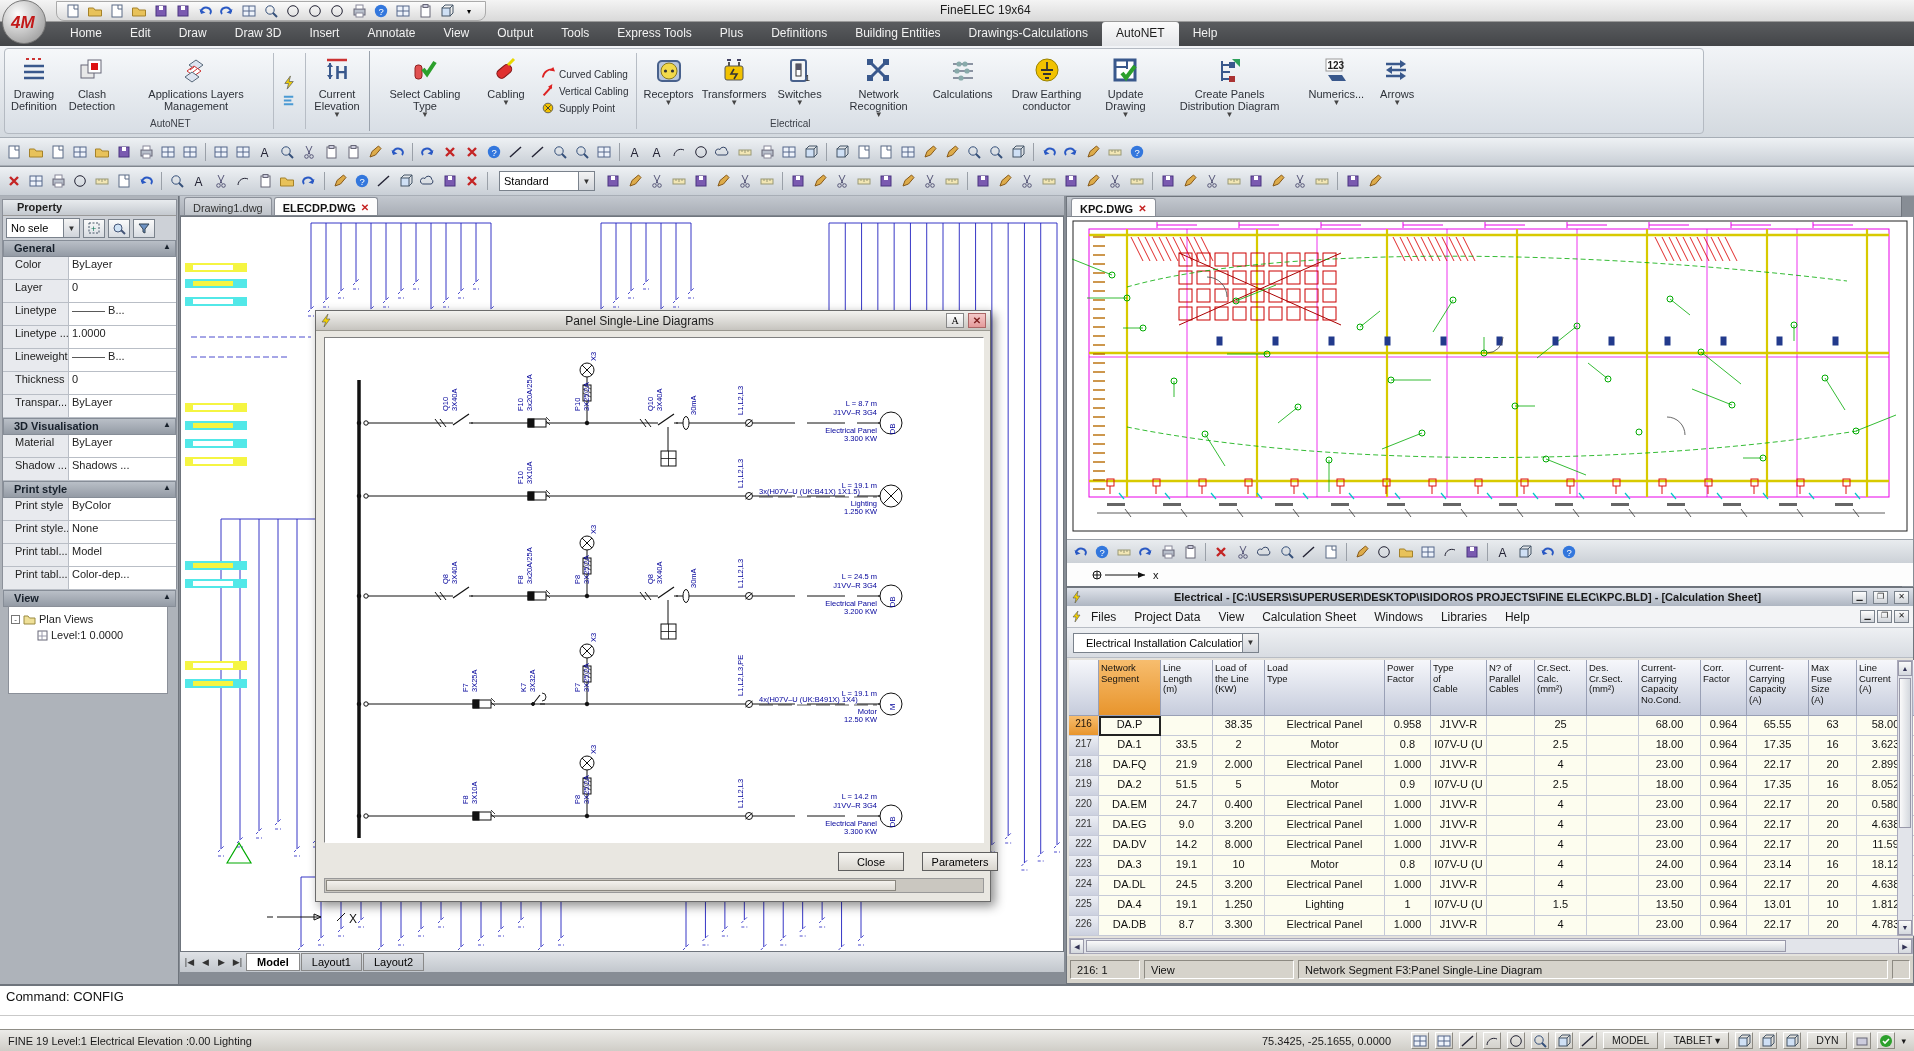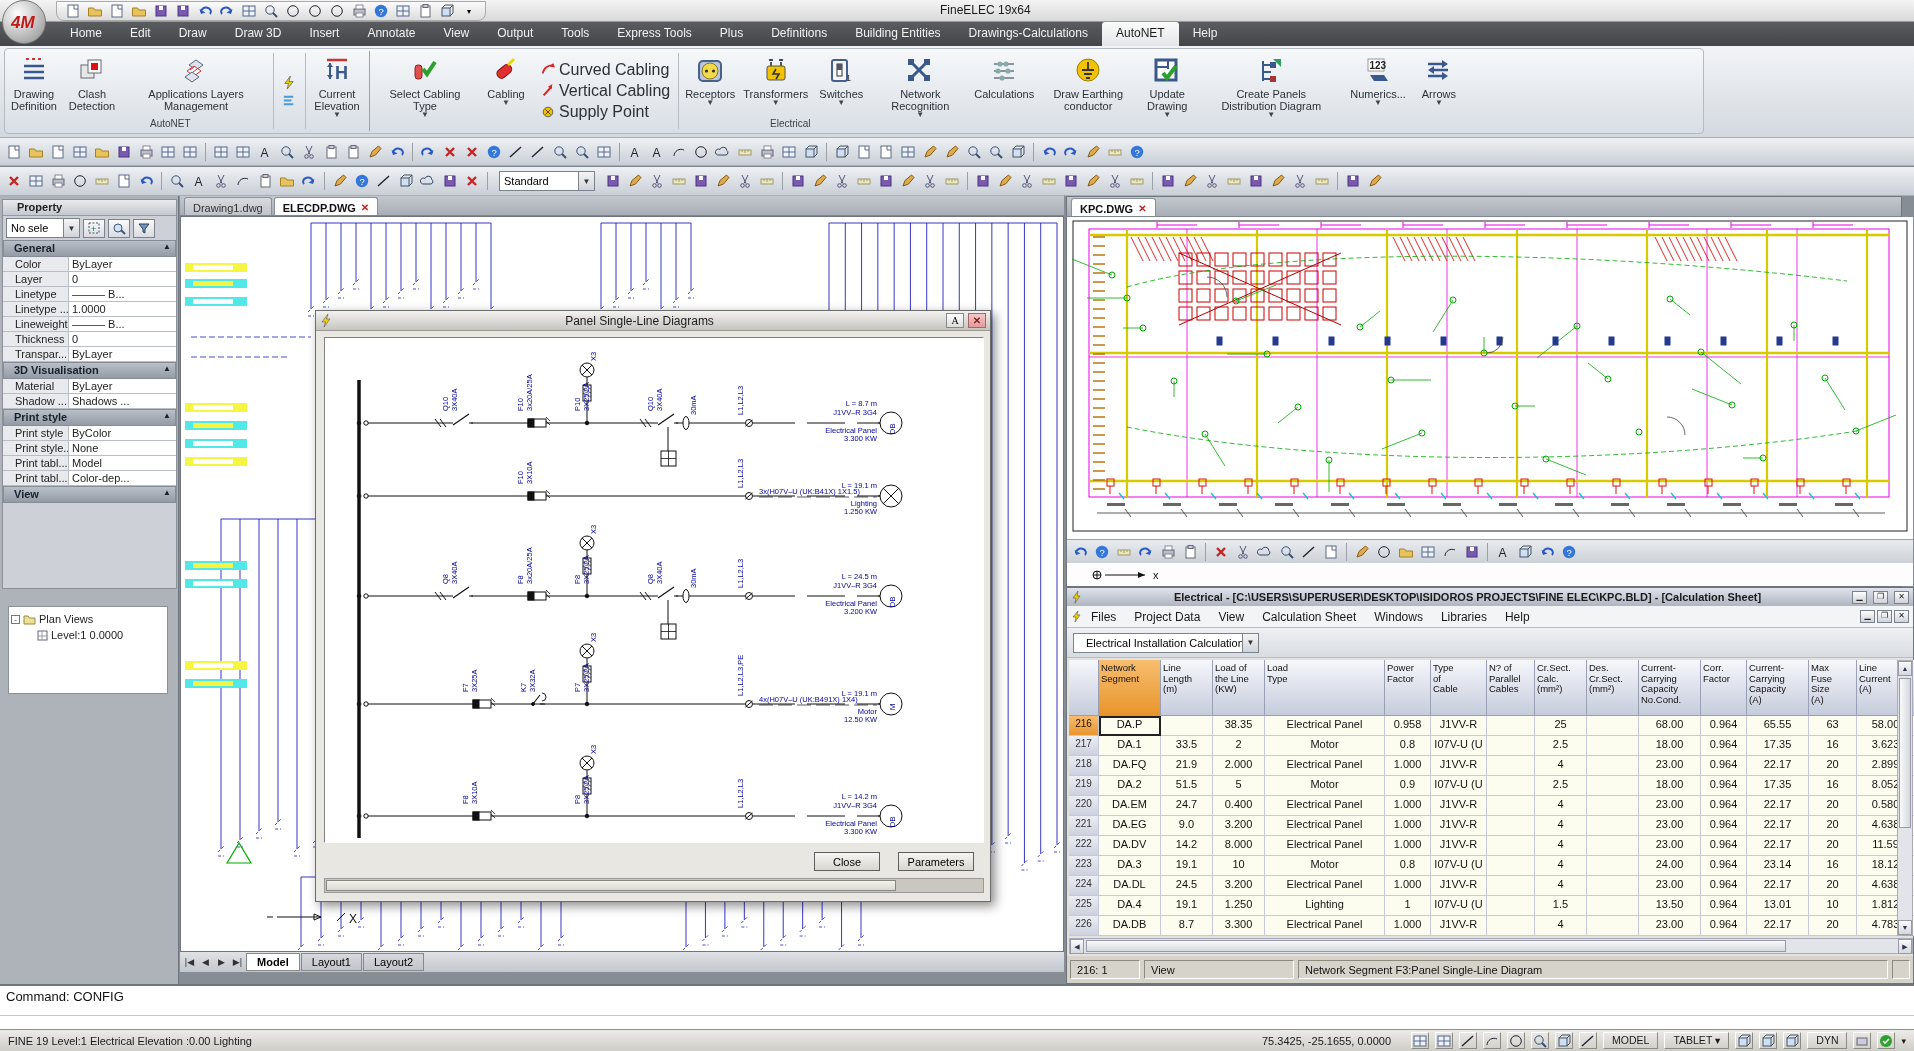--- a/index.html
+++ b/index.html
@@ -17,42 +17,42 @@
   .menu-item.active{background:linear-gradient(#fbfbfb,#e4e6e9);color:#1c1c1c;border-radius:3px 3px 0 0;}
   
   #ribbon{position:absolute;left:0;top:46px;width:1914px;height:92px;background:linear-gradient(#f2f4f7,#d3d9df);border-bottom:1px solid #a6adb5;}
   #ribbon-inner{position:absolute;left:4px;top:2px;width:1700px;height:86px;border:1px solid #b4bac2;border-radius:4px;background:linear-gradient(#f6f8fa,#d8dee5);display:flex;align-items:stretch;}
   .rib-item{display:flex;flex-direction:column;align-items:center;justify-content:flex-start;padding:3px 4px 1px;min-width:58px;}
   .rib-item .ric{height:36px;display:flex;align-items:center;}
   .rib-item .rlb{font-size:11px;line-height:12px;text-align:center;color:#2d3138;white-space:pre-line;}
   .rib-item .arr{font-size:8px;color:#444;line-height:6px;}
   .rib-sep{width:1px;background:#b7bdc5;margin:4px 2px;}
   .rib-stack{display:flex;flex-direction:column;justify-content:center;gap:3px;padding:2px 6px;}
-  .rib-srow{display:flex;align-items:center;gap:4px;font-size:16px;color:#2d3138;}
+  .rib-srow{display:flex;align-items:center;gap:4px;font-size:10px;color:#2d3138;}
   #rib-label-autonet,#rib-label-electrical{position:absolute;top:72px;font-size:10px;color:#3c4048;}
   #rib-label-autonet{left:150px;}
   #rib-label-electrical{left:770px;}
   
   .tbrow{position:absolute;left:0;width:1914px;height:28px;background:linear-gradient(#eef1f4,#c9cfd6);border-bottom:1px solid #a8aeb6;display:flex;align-items:center;gap:2px;padding:0 4px;}
   #tb1{top:138px;}
   #tb2{top:167px;height:29px;}
   .chip{width:20px;height:20px;display:flex;align-items:center;justify-content:center;border:1px solid transparent;border-radius:2px;}
   .tsep{width:1px;height:18px;background:#9aa0a8;margin:0 3px;}
   .combo{height:20px;background:#fff;border:1px solid #7a828c;display:flex;align-items:center;font-size:11px;padding-left:4px;position:relative;}
   .combo .cb-arr{position:absolute;right:0;top:0;width:16px;height:100%;background:linear-gradient(#f4f4f4,#d0d4da);border-left:1px solid #7a828c;display:flex;align-items:center;justify-content:center;font-size:8px;color:#333;}
   
   #workspace{position:absolute;left:0;top:196px;width:1914px;height:788px;background:#878d95;}
   #leftcol{position:absolute;left:0;top:0;width:179px;height:788px;background:#aeb3ba;border-right:1px solid #6f757d;}
   
   #proppanel{position:absolute;left:2px;top:3px;width:175px;height:390px;background:#cdd1d7;border:1px solid #8b9099;}
   .ptitle{height:16px;background:linear-gradient(#e8ebee,#c4c9cf);font-size:11px;font-weight:bold;color:#222;padding:1px 4px 0 14px;border-bottom:1px solid #999;}
   .pselrow{height:24px;display:flex;align-items:center;gap:3px;padding:2px 3px;}
   .pbtn{width:22px;height:19px;background:linear-gradient(#fafafa,#d8dce2);border:1px solid #7a828c;display:flex;align-items:center;justify-content:center;}
   .psec{height:17px;background:linear-gradient(#b9bfc7,#949ba5);font-size:11px;font-weight:bold;color:#17202b;padding:1px 4px 0 10px;border:1px solid #868d97;display:flex;justify-content:space-between;}
-  .prow{height:15px;display:flex;font-size:11px;border-bottom:1px solid #b9bec6;background:#e8eaee;}
+  .prow{height:23px;display:flex;font-size:11px;border-bottom:1px solid #b9bec6;background:#e8eaee;}
   .prow .pl{width:66px;padding:1px 2px 0 12px;border-right:1px solid #b9bec6;color:#222;overflow:hidden;white-space:nowrap;}
   .prow .pv{flex:1;background:#fff;padding:1px 3px 0;color:#222;overflow:hidden;white-space:nowrap;}
   
   #planviews{position:absolute;left:8px;top:410px;width:160px;height:88px;background:#fff;border:1px solid #8b9099;font-size:11px;padding:4px 2px;}
   .tree-row{display:flex;align-items:center;gap:3px;height:16px;color:#222;white-space:nowrap;}
   .tree-box{width:9px;height:9px;border:1px solid #777;font-size:8px;line-height:7px;text-align:center;color:#333;background:#fff;}
   
   #drawarea{position:absolute;left:180px;top:0px;width:884px;height:776px;background:#b6bbc2;}
   .doctabs{height:20px;background:linear-gradient(#c3c8cf,#a9aeb6);display:flex;align-items:flex-end;padding-left:4px;gap:2px;border-bottom:1px solid #80868e;}
   .dtab{height:18px;padding:2px 8px 0;font-size:11px;background:linear-gradient(#d8dbe0,#bfc4ca);border:1px solid #8b9099;border-bottom:none;border-radius:3px 3px 0 0;color:#333;display:flex;gap:5px;align-items:center;}
@@ -91,21 +91,21 @@
   #hscroll{position:absolute;left:2px;top:350px;width:844px;height:16px;background:#e2e4ea;border:1px solid #aab;display:flex;}
   #calcstatus{position:absolute;left:0px;top:368px;width:846px;height:27px;background:#d6d3cb;display:flex;align-items:center;gap:4px;padding:0 3px;font-size:11px;}
   .scell{height:19px;border:1px solid;border-color:#8d8a82 #fff #fff #8d8a82;background:#d6d3cb;display:flex;align-items:center;padding:0 6px;color:#111;white-space:nowrap;overflow:hidden;}
   
   #dialog{position:absolute;left:315px;top:114px;width:676px;height:592px;background:#e9e7e1;border:1px solid #6b6b6b;box-shadow:4px 4px 10px rgba(0,0,0,.45);z-index:30;}
   #dlgtitle{height:20px;background:linear-gradient(#f3f2ef,#c6c4bf);border-bottom:1px solid #9a9890;display:flex;align-items:center;padding:0 4px;gap:4px;}
   #dlgtitle .t{flex:1;text-align:center;font-size:12px;color:#1c1c1c;}
   .dlg-abtn{width:18px;height:15px;background:linear-gradient(#fff,#ddd);border:1px solid #888;font-size:10px;text-align:center;line-height:13px;font-family:"Liberation Serif",serif;}
   .dlg-xbtn{width:18px;height:15px;background:linear-gradient(#f4c9c9,#e49a9a);border:1px solid #a66;color:#7c1d1d;font-size:10px;text-align:center;line-height:13px;font-weight:bold;}
   #dlgcontent{position:absolute;left:8px;top:26px;width:660px;height:506px;background:#fff;border:1px solid;border-color:#808080 #fff #fff #808080;}
-  .dlgbtn{position:absolute;height:19px;background:linear-gradient(#f6f5f2,#d9d6cf);border:1px solid #5f5f5f;font-size:11px;text-align:center;padding-top:2px;}
+  .dlgbtn{position:absolute;height:19px;background:linear-gradient(#f6f5f2,#d9d6cf);border:1px solid #5f5f5f;font-size:11px;text-align:center;padding-top:2px;margin-left:24px;}
   #dlgscroll{position:absolute;left:8px;top:567px;width:660px;height:15px;background:#cac7c0;border:1px solid #999;}
   #dlgscroll .thumb{position:absolute;left:1px;top:1px;width:570px;height:11px;background:linear-gradient(#f4f2ee,#dcd9d2);border:1px solid #8a877f;}
   
   #cmdline{position:absolute;left:0;top:984px;width:1914px;height:45px;background:#fff;border-top:2px solid #6f757d;font-family:"DejaVu Sans Mono",monospace;font-size:13px;color:#111;}
   #cmdline .c1{padding:3px 6px;border-bottom:1px solid #c9c9c9;height:30px;}
   #cmdline .c2{padding:3px 6px;height:20px;}
   #statusbar{position:absolute;left:0;top:1029px;width:1914px;height:22px;background:linear-gradient(#ecebe8,#cfcdc7);border-top:1px solid #8f8d86;display:flex;align-items:center;font-size:11px;color:#1a1a1a;padding:0 8px;gap:6px;}
   #sb-left{white-space:nowrap;}
   #sb-right{margin-left:auto;display:flex;align-items:center;gap:6px;}
   .sb-toggle{height:17px;padding:1px 8px;border:1px solid;border-color:#fff #8d8a82 #8d8a82 #fff;background:linear-gradient(#e9e8e4,#d2d0ca);font-size:10.5px;}

